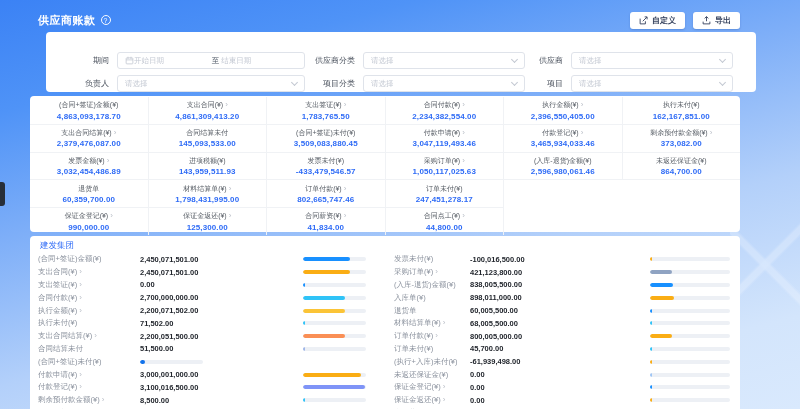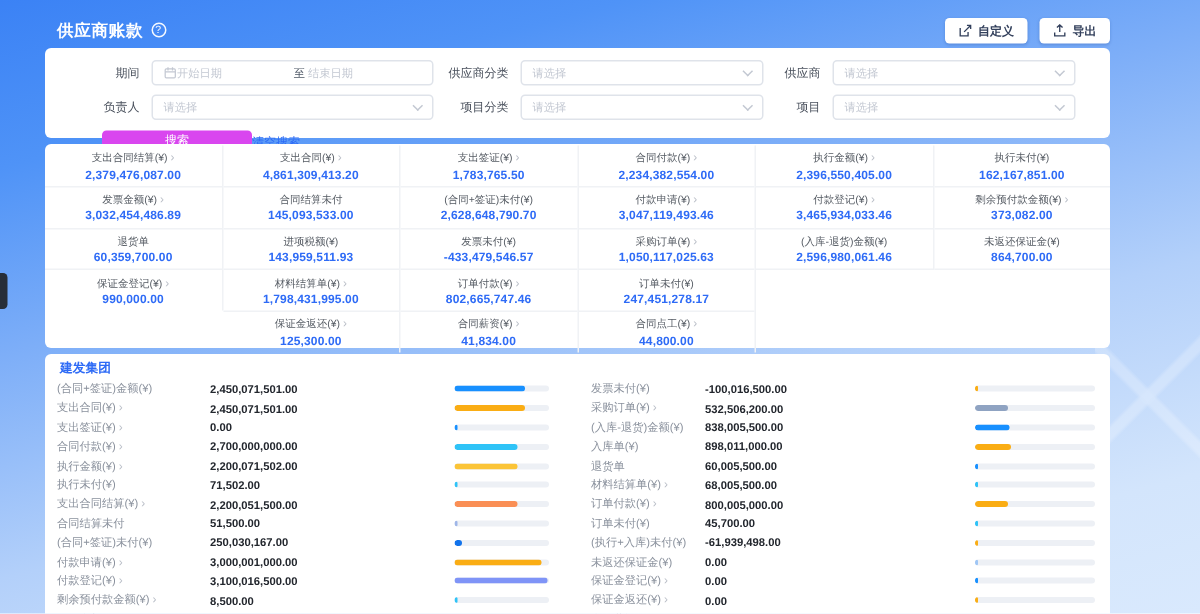--- a/index.html
+++ b/index.html
@@ -20,21 +20,21 @@
   .page-title{font-size:11px;font-weight:700;color:#fff;letter-spacing:.5px;}
   .help{width:10px;height:10px;border:1px solid rgba(255,255,255,.95);border-radius:50%;
     display:inline-flex;align-items:center;justify-content:center;font-size:7px;color:#fff;box-sizing:border-box;}
   .title-actions{display:flex;}
   .tbtn{background:#fff;border:none;border-radius:3px;height:17px;padding:0 9px;margin-left:8px;
     display:inline-flex;align-items:center;gap:4px;font-size:8px;color:#33405c;font-weight:600;cursor:pointer;
     font-family:inherit;box-shadow:0 1px 2px rgba(20,60,140,.25);}
 
   
   .card{background:#fff;border-radius:4px;box-sizing:border-box;}
-  .filter-card{position:absolute;top:32px;left:0;width:710px;height:60px;padding:2px 8px 6px;}
+  .filter-card{position:absolute;top:32px;left:16px;width:710px;height:60px;padding:14px 8px 6px;}
   .stats-card{position:absolute;top:96px;left:0;width:710px;height:136px;padding:0;}
   .detail-card{position:absolute;top:236px;left:0;width:710px;height:200px;padding:4px 8px 0;}
 
   
   .f-row{display:flex;align-items:center;margin-top:6px;}
   .f-label{text-align:right;padding-right:8px;font-size:8px;color:#49505c;box-sizing:border-box;white-space:nowrap;}
   .w-l1{width:63px;}.w-l2{width:58px;}.w-l3{width:46px;}
   .f-field{height:17px;border:1px solid #dfe3ea;border-radius:3px;display:flex;align-items:center;
     padding:0 7px;background:#fff;box-sizing:border-box;}
   .f-w1{width:188px;}.f-w2{width:162px;}
@@ -53,21 +53,21 @@
   .stat-col{flex:1;border-right:1px solid #f0f2f5;}
   .stat-col:last-child{border-right:none;}
   .stat-cell{height:26.8px;display:flex;flex-direction:column;align-items:center;justify-content:center;}
   .bb{border-bottom:1px solid #f0f2f5;}
   .stat-label-row{display:flex;align-items:center;gap:2px;}
   .stat-label{font-size:7px;color:#555b63;white-space:nowrap;}
   .chev{font-size:8px;color:#b9bec7;line-height:1;}
   .stat-value{font-size:8px;font-weight:700;color:#2e6bf6;margin-top:1.5px;letter-spacing:.1px;}
 
   
-  .group-title{font-size:8.5px;font-weight:700;color:#2e6bf6;line-height:11px;padding-left:2px;}
+  .group-title{font-size:8.5px;font-weight:400;color:#2e6bf6;line-height:11px;padding-left:2px;}
   .detail-cols{display:flex;gap:18px;margin-top:2px;}
   .detail-col{flex:1;min-width:0;}
   .d-row{display:flex;align-items:center;height:12.8px;}
   .d-label-wrap{width:102px;display:flex;align-items:center;gap:2px;overflow:hidden;flex:none;}
   .right .d-label-wrap{width:76px;}
   .d-label{font-size:7.5px;color:#8a919d;white-space:nowrap;}
   .d-value{flex:1;font-size:7.5px;font-weight:700;color:#23272e;white-space:nowrap;overflow:hidden;}
   .d-bar{height:4px;border-radius:2px;background:#edf0f5;overflow:hidden;flex:none;}
   .bar-l{width:63px;margin-right:10px;}
   .bar-r{width:80px;margin-right:2px;}
@@ -148,20 +148,26 @@
       <button class="search-btn">搜索</button>
       <a class="clear-link">清空搜索</a>
     </div>
   </div>
 
   <div class="card stats-card">
     <div class="stats-grid">
         <div class="stat-col">
           <div class="stat-cell bb">
             <div class="stat-label-row">
+              <span class="stat-label">(合同+签证)金额(¥)</span>
+            </div>
+            <div class="stat-value">4,863,093,178.70</div>
+          </div>
+          <div class="stat-cell bb">
+            <div class="stat-label-row">
               <span class="stat-label">支出合同结算(¥)</span>
               <span class="chev">›</span>
             </div>
             <div class="stat-value">2,379,476,087.00</div>
           </div>
           <div class="stat-cell bb">
             <div class="stat-label-row">
               <span class="stat-label">发票金额(¥)</span>
               <span class="chev">›</span>
             </div>
@@ -221,21 +227,21 @@
             <div class="stat-label-row">
               <span class="stat-label">支出签证(¥)</span>
               <span class="chev">›</span>
             </div>
             <div class="stat-value">1,783,765.50</div>
           </div>
           <div class="stat-cell bb">
             <div class="stat-label-row">
               <span class="stat-label">(合同+签证)未付(¥)</span>
             </div>
-            <div class="stat-value">2,628,648,790.70</div>
+            <div class="stat-value">3,509,083,880.45</div>
           </div>
           <div class="stat-cell bb">
             <div class="stat-label-row">
               <span class="stat-label">发票未付(¥)</span>
             </div>
             <div class="stat-value">-433,479,546.57</div>
           </div>
           <div class="stat-cell bb">
             <div class="stat-label-row">
               <span class="stat-label">订单付款(¥)</span>
@@ -411,21 +417,20 @@
             </div>
             <span class="d-value">51,500.00</span>
             <div class="d-bar bar-l">
               <div class="d-fill" style="width: 3%; background: rgb(159, 182, 232);"></div>
             </div>
           </div>
           <div class="d-row">
             <div class="d-label-wrap">
               <span class="d-label">(合同+签证)未付(¥)</span>
             </div>
-            <span class="d-value">250,030,167.00</span>
             <div class="d-bar bar-l">
               <div class="d-fill" style="width: 8%; background: rgb(18, 115, 235);"></div>
             </div>
           </div>
           <div class="d-row">
             <div class="d-label-wrap">
               <span class="d-label">付款申请(¥)</span>
               <span class="chev">›</span>
             </div>
             <span class="d-value">3,000,001,000.00</span>
@@ -469,21 +474,21 @@
             <span class="d-value">-100,016,500.00</span>
             <div class="d-bar bar-r">
               <div class="d-fill" style="width: 3%; background: rgb(250, 173, 20);"></div>
             </div>
           </div>
           <div class="d-row">
             <div class="d-label-wrap">
               <span class="d-label">采购订单(¥)</span>
               <span class="chev">›</span>
             </div>
-            <span class="d-value">532,506,200.00</span>
+            <span class="d-value">421,123,800.00</span>
             <div class="d-bar bar-r">
               <div class="d-fill" style="width: 27%; background: rgb(143, 163, 194);"></div>
             </div>
           </div>
           <div class="d-row">
             <div class="d-label-wrap">
               <span class="d-label">(入库-退货)金额(¥)</span>
             </div>
             <span class="d-value">838,005,500.00</span>
             <div class="d-bar bar-r">

